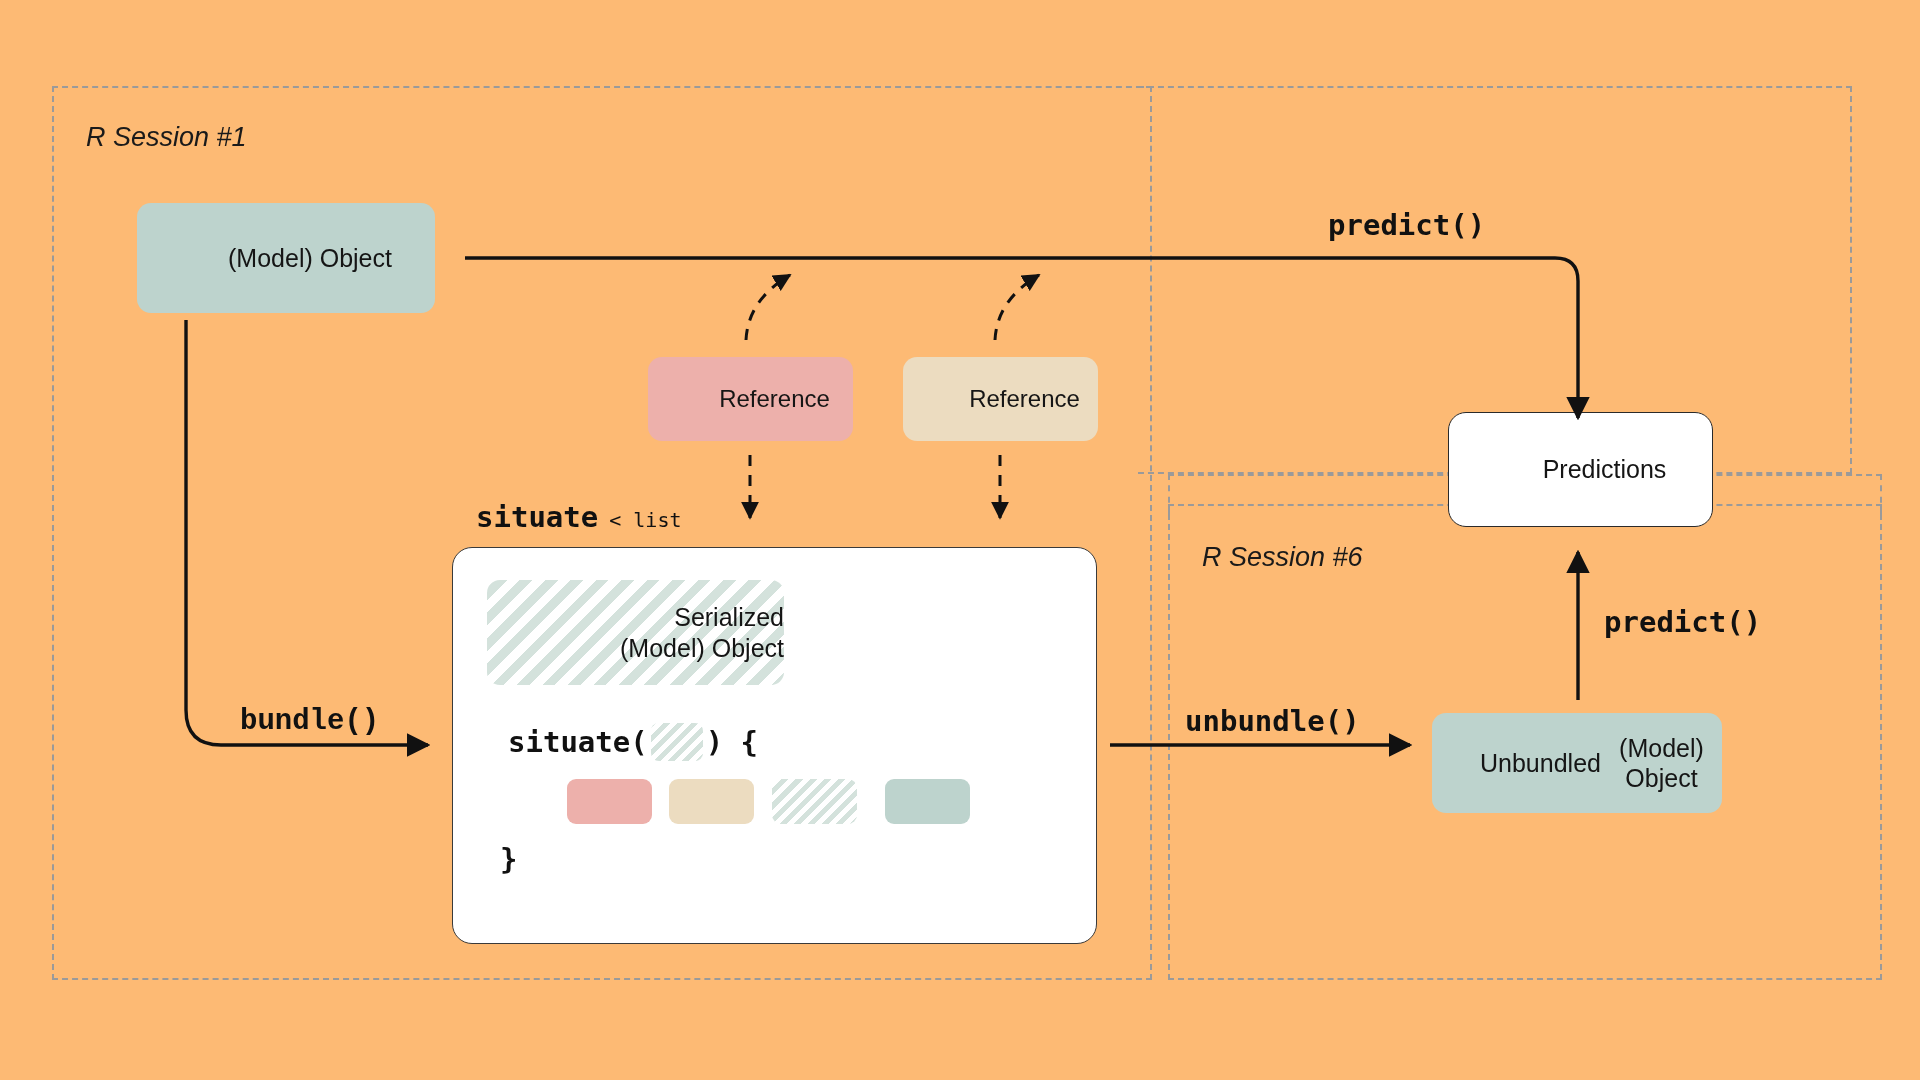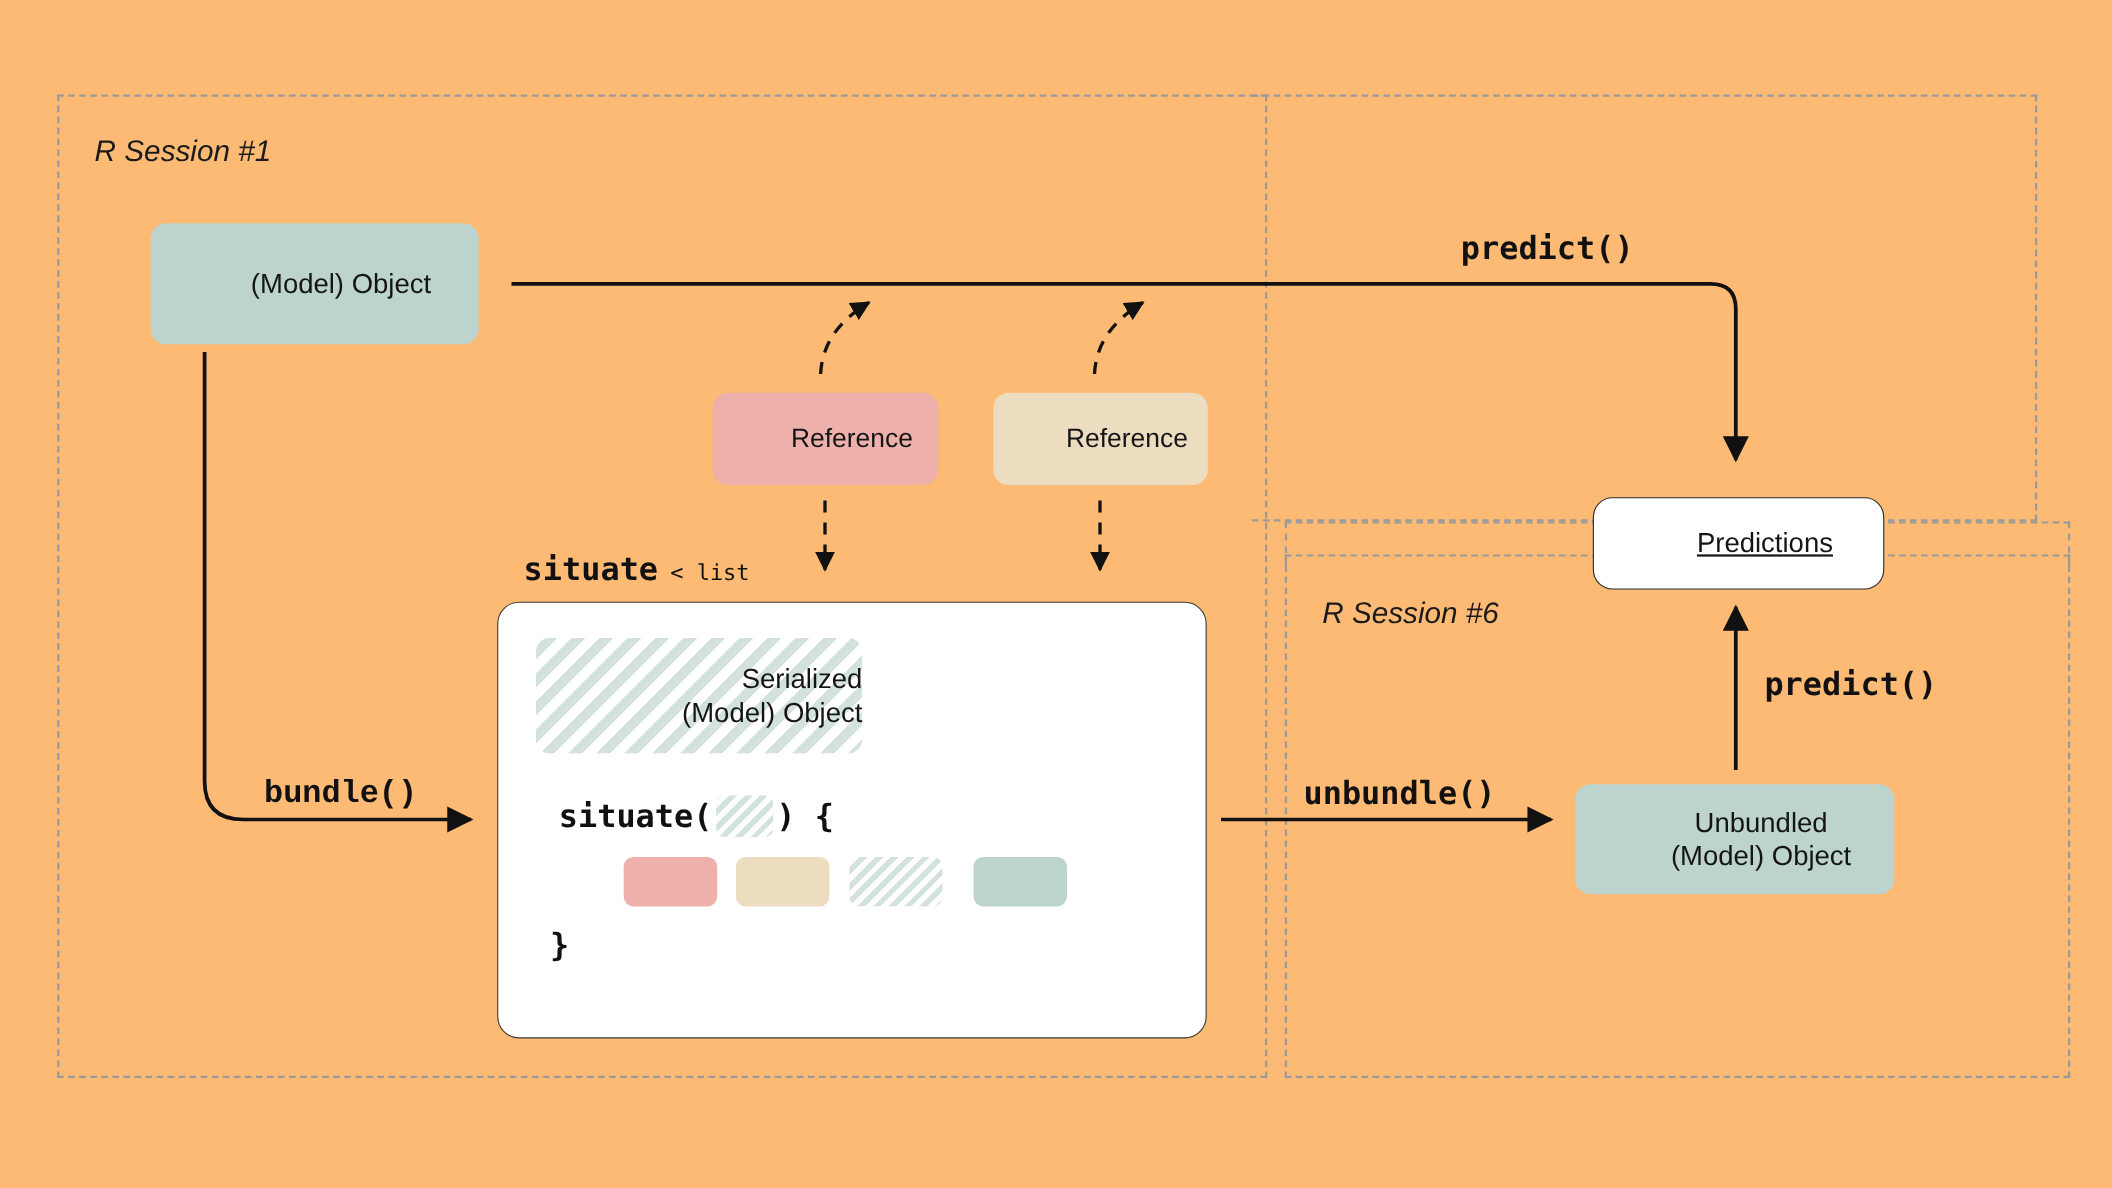--- a/index.html
+++ b/index.html
@@ -86,25 +86,25 @@
     <span class="mono" style="font-size:29px;font-weight:bold;color:#111;">) {</span>
   </div>
 
   <div class="chip chip-red" style="left:567px;top:779px;width:85px;height:45px;"></div>
   <div class="chip chip-beige" style="left:669px;top:779px;width:85px;height:45px;"></div>
   <div class="chip hatch-chip" style="left:772px;top:779px;width:85px;height:45px;"></div>
   <div class="chip chip-teal" style="left:885px;top:779px;width:85px;height:45px;"></div>
 
   <div class="code-label mono" style="left:500px;top:842px;font-size:29px;">}</div>
 
-  <div class="node node-pred" style="left:1448px;top:452px;width:265px;height:84px;text-decoration:underline;">
+  <div class="node node-pred" style="left:1448px;top:412px;width:265px;height:115px;">
     <span>Predictions</span>
   </div>
 
-  <div class="node node-model" style="left:1432px;top:713px;width:290px;height:100px;flex-direction:column;">
+  <div class="node node-model" style="left:1432px;top:713px;width:290px;height:100px;">
     <span>Unbundled</span>
     <span>(Model) Object</span>
   </div>
 
   <div class="code-label mono" style="left:240px;top:705px;font-size:29px;font-family:Liberation Mono, monospace;">bundle()</div>
 
   <div class="code-label mono" style="left:1185px;top:704px;font-size:29px;">unbundle()</div>
 
   <div class="code-label mono" style="left:1328px;top:208px;font-size:29px;">predict()</div>
 

